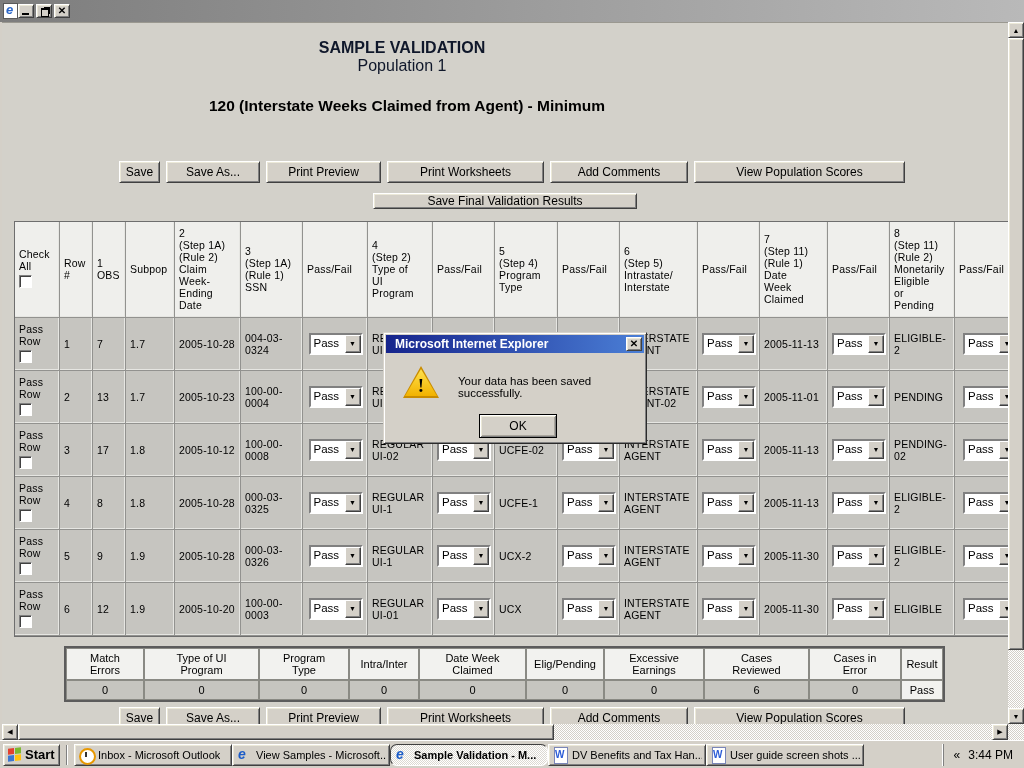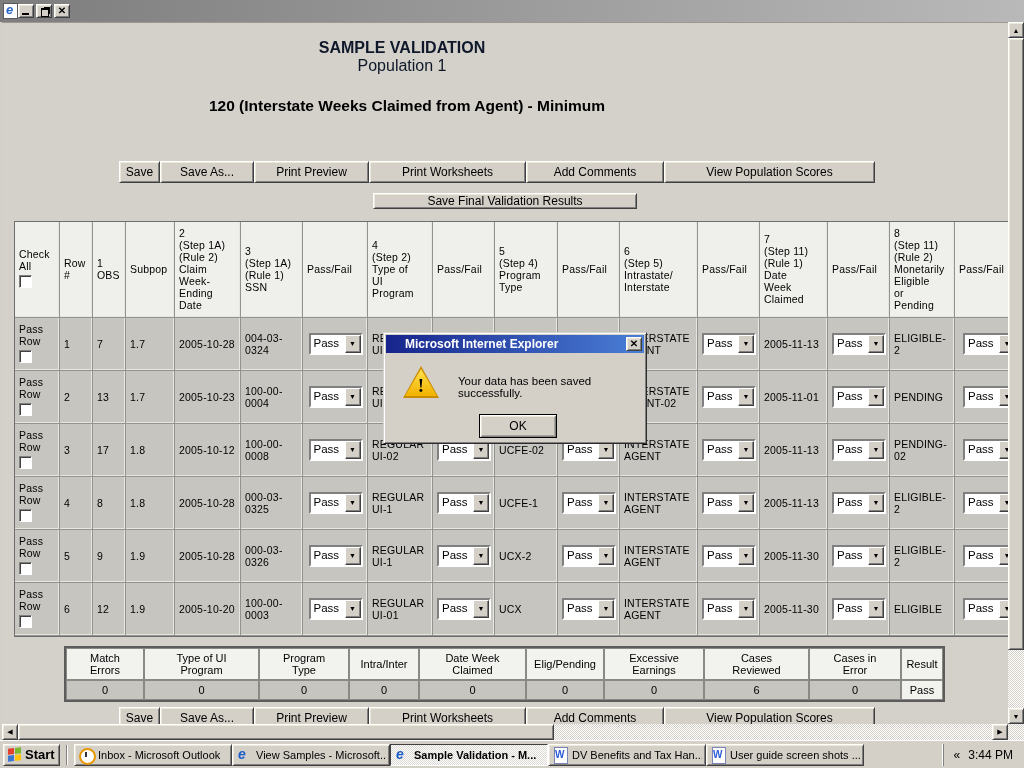--- a/index.html
+++ b/index.html
@@ -32,21 +32,21 @@
     font-size:16px; color:#0f172a; line-height:18px; }
   .headings .h1 { font-weight:bold; }
   .page-subtitle { position:absolute; left:0; top:74px; width:810px; text-align:center;
     font-size:15.5px; font-weight:bold; color:#000; }
 
   .btn { height:22px; background:#D4D0C8; color:#000; font-size:12px;
     font-family:"Liberation Sans",sans-serif; padding:0 2px;
     border:1px solid; border-color:#ffffff #404040 #404040 #ffffff;
     box-shadow: inset 1px 1px 0 #ece9d8, inset -1px -1px 0 #808080;
     display:flex; align-items:center; justify-content:center; white-space:nowrap; }
-  .toolbar { position:absolute; left:117px; display:flex; }
+  .toolbar { position:absolute; left:117px; display:flex; gap:6px; }
   .toolbar-top { top:138px; }
   .toolbar-bottom { top:684px; z-index:5; }
   .tw0{width:41px}.tw1{width:94px}.tw2{width:115px}.tw3{width:157px}.tw4{width:138px}.tw5{width:211px}
   .save-final { position:absolute; left:371px; top:170px; width:264px; height:16px; }
 
   
   .tbl-wrap { position:absolute; left:12px; top:198px; width:995px; height:422px; overflow:hidden; }
   table.main { border-collapse:separate; border-spacing:0; table-layout:fixed; width:1010px;
     font-size:10.5px; letter-spacing:0.2px; color:#000;
     border:1px solid #6e6e6e; }
@@ -74,21 +74,21 @@
     white-space:pre-line; overflow:hidden; }
   table.sum th { background:#f2f2ef; font-weight:normal; height:32px; }
   table.sum td { background:#c6c5c0; height:20px; }
   table.sum td.lastcol { background:#f2f2ef; }
 
   
   .dialog { position:absolute; left:383px; top:332px; width:264px; height:112px; z-index:50;
     background:#D4D0C8; border:1px solid; border-color:#d8d4cc #2b2b2b #2b2b2b #d8d4cc;
     box-shadow: inset 1px 1px 0 #ffffff, inset -1px -1px 0 #808080; padding:2px; }
   .dlg-title { height:18px; background:linear-gradient(to right,#16248c,#4b7fd6);
-    display:flex; align-items:center; padding:0 2px 0 19px; }
+    display:flex; align-items:center; padding:0 2px 0 9px; }
   .dlg-title .ttext { flex:1; color:#fff; font-weight:bold; font-size:12px; }
   .dlg-body { position:relative; height:88px; }
   .warn { position:absolute; left:17px; top:13px; width:36px; height:32px; }
   .warn .tri-o { position:absolute; inset:0; background:#c98c00; clip-path:polygon(50% 0,100% 100%,0 100%); }
   .warn .tri-i { position:absolute; left:2px; top:3px; right:2px; bottom:2px;
     background:linear-gradient(180deg,#ffe14d,#f2b200); clip-path:polygon(50% 0,100% 100%,0 100%); }
   .warn .bang { position:absolute; left:0; right:0; bottom:1px; text-align:center;
     font-family:"Liberation Serif",serif; font-weight:bold; font-size:19px; color:#000; }
   .dlg-msg { position:absolute; left:72px; top:22px; font-size:11.5px; color:#000; }
   .ok-btn { position:absolute; left:93px; top:61px; width:78px; height:24px;
@@ -129,21 +129,21 @@
   .flag i:nth-child(1){background:#e3402f}.flag i:nth-child(2){background:#7cb82f}
   .flag i:nth-child(3){background:#3b76d2}.flag i:nth-child(4){background:#ffc20e}
   .task-sep { width:2px; height:20px; border-left:1px solid #808080; border-right:1px solid #fff; margin:0 2px; flex:none;}
   .task-btn { width:158px; height:22px; background:#D4D0C8; font-size:11px; color:#000;
     border:1px solid; border-color:#fff #404040 #404040 #fff;
     box-shadow: inset 1px 1px 0 #ece9d8, inset -1px -1px 0 #808080;
     display:flex; align-items:center; padding:0 3px; white-space:nowrap; overflow:hidden; flex:none; }
   .task-btn.active { border-color:#404040 #fff #fff #404040;
     box-shadow:none; background-color:#eceae3;
     background-image:repeating-conic-gradient(#ffffff 0% 25%, #dcd9d2 0% 50%); background-size:2px 2px;
-    font-weight:bold; }
+    font-weight:bold;border-radius:7px; }
   .task-btn .lbl { overflow:hidden; white-space:nowrap; }
   .tb-icon { width:16px; height:16px; margin-right:4px; position:relative; flex:none; }
   .icon-ie::before { content:"e"; position:absolute; left:2px; top:0px; color:#1b5cc8; font-weight:bold;
     font-style:italic; font-size:14px; line-height:15px; }
   .icon-word { }
   .icon-word::before { content:""; position:absolute; left:2px; top:0; width:12px; height:15px;
     background:#fff; border:1px solid #7a86b8; }
   .icon-word::after { content:"W"; position:absolute; left:3px; top:2px; color:#2a5bd7;
     font-weight:bold; font-size:10px; }
   .icon-outlook::before { content:""; position:absolute; left:1px; top:1px; width:13px; height:13px;

